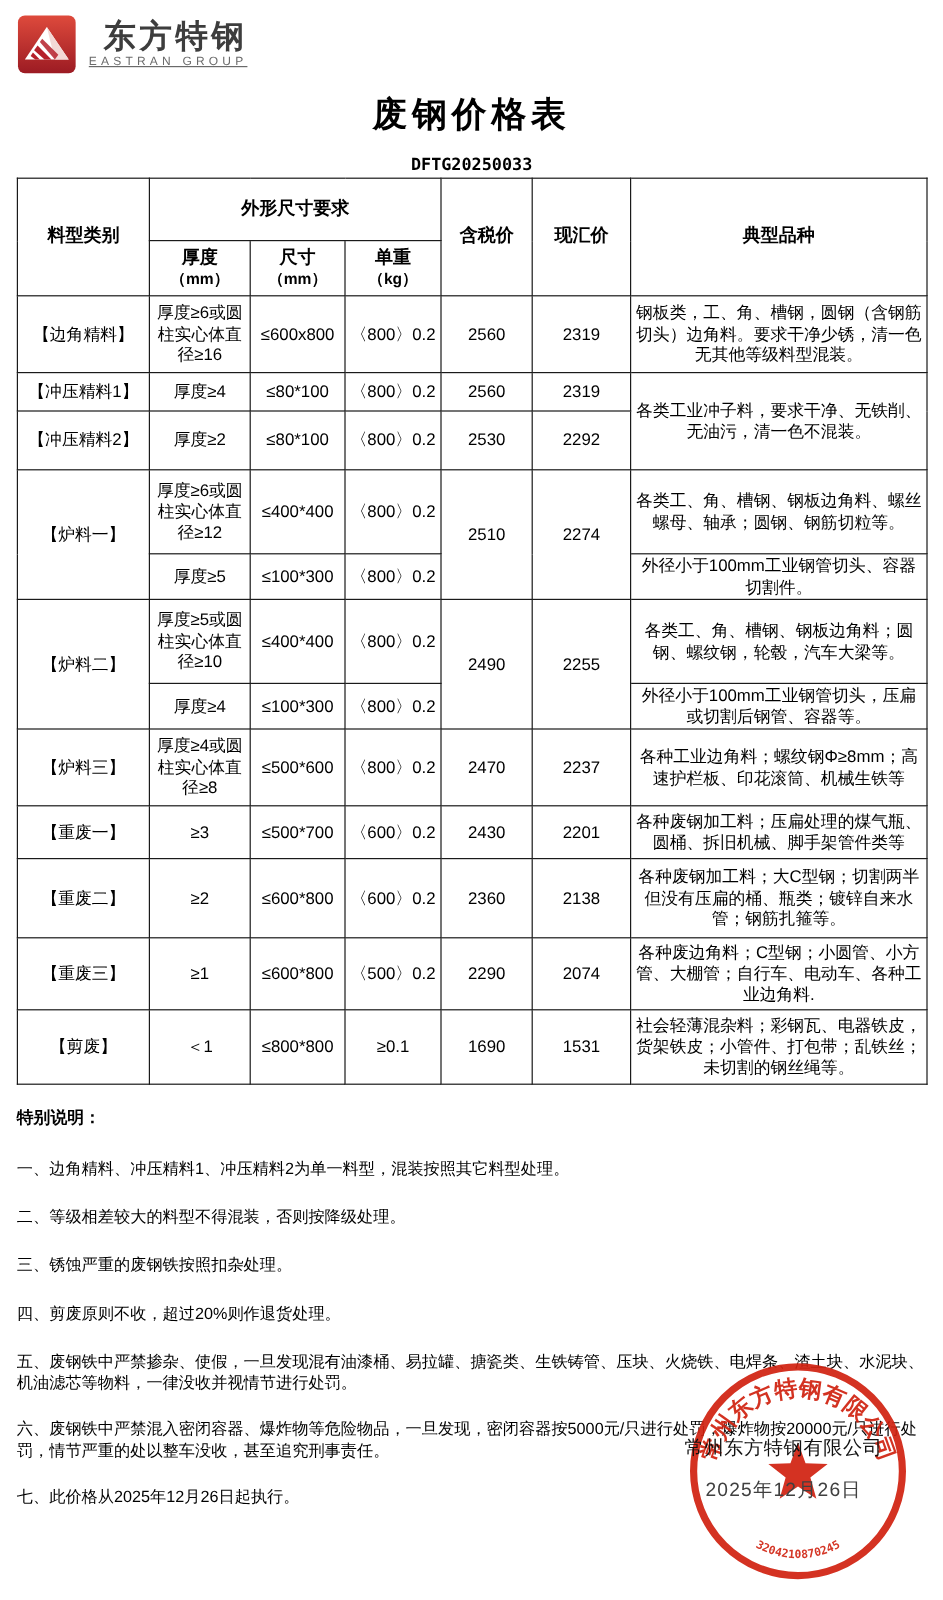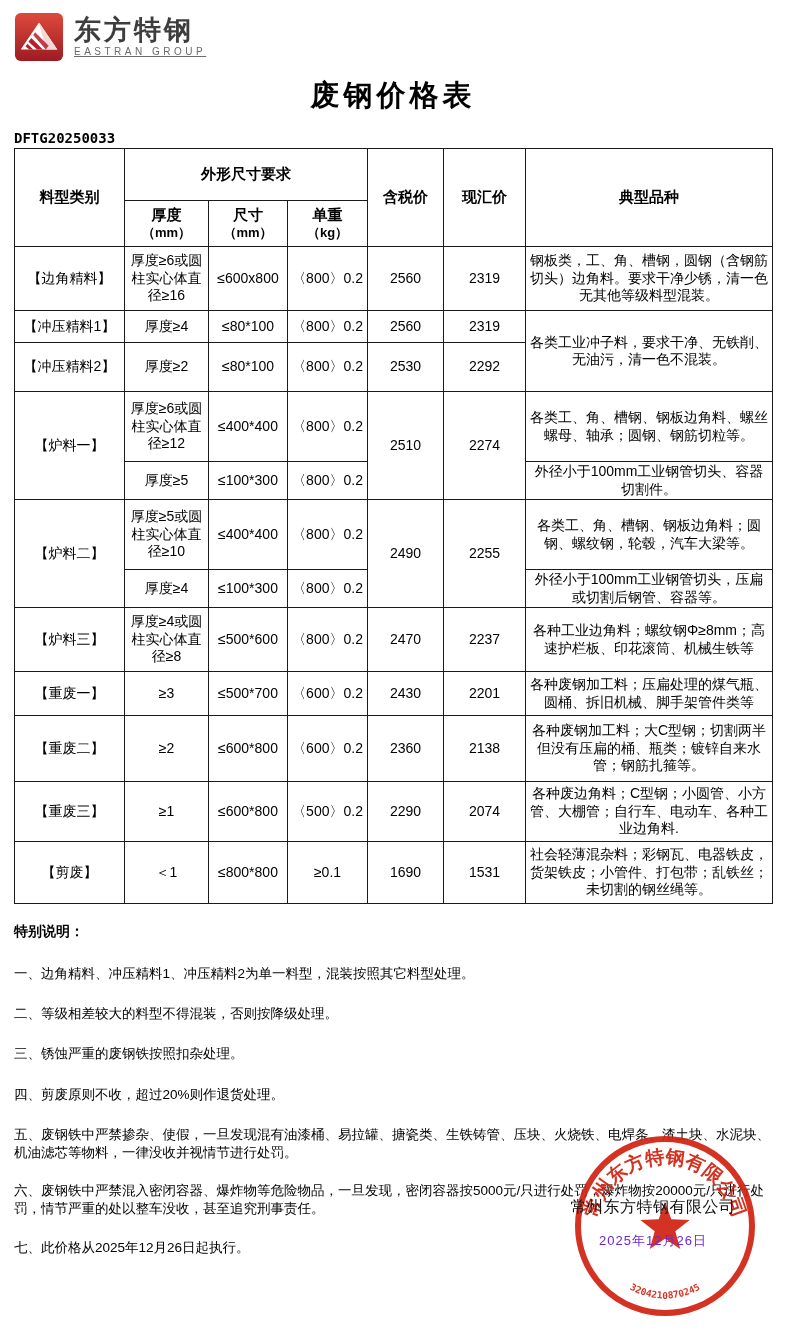--- a/index.html
+++ b/index.html
@@ -7,27 +7,27 @@
   body {
     width:786px; height:1333px;
     font-family:"Liberation Sans","DejaVu Sans",sans-serif;
     color:#000; position:relative; overflow:hidden;
   }
   .page { padding:10px 14px 0 14px; }
 
   
   .logo-row { display:flex; align-items:flex-start; gap:10px; height:58px; }
   .logo-mark { width:50px; height:50px; margin-top:2px; }
-  .logo-text { display:flex; flex-direction:column; margin-top:6px; }
+  .logo-text { display:flex; flex-direction:column; margin-top:6px;align-items:flex-end; }
   .brand-cn { font-size:27px; font-weight:bold; color:#3d3d3d; letter-spacing:3px; line-height:1.05; }
   .brand-en { font-size:10px; color:#6a6a6a; letter-spacing:3.5px; margin-top:2px;text-decoration:underline; }
 
   
   .doc-title { text-align:center; font-size:29px; font-weight:bold; letter-spacing:4px; margin-top:8px; }
-  .doc-no { text-align:left; font-family:"DejaVu Sans Mono","Liberation Mono",monospace; font-weight:bold; font-size:14px; margin:14px 0 2px 0; }
+  .doc-no { text-align:center; font-family:"DejaVu Sans Mono","Liberation Mono",monospace; font-weight:bold; font-size:14px; margin:14px 0 2px 0; }
 
   
   table.price { width:758px; border-collapse:collapse; table-layout:fixed; }
   table.price td, table.price th {
     border:1px solid #1a1a1a; text-align:center; vertical-align:middle;
     font-size:14px; font-weight:normal; padding:1px 2px; line-height:1.25;
     overflow:hidden;
   }
   table.price th { font-weight:bold; font-size:15px; }
   td.typical { text-align:left; font-size:13.5px; padding:2px 5px; line-height:1.3; }
@@ -38,21 +38,21 @@
   .notes { margin-top:18px; font-size:13.5px; line-height:1.35; }
   .notes .head { font-weight:bold; font-size:14px; margin-bottom:24px; }
   .notes .note { margin-bottom:22px; }
   .notes .note.tight { margin-bottom:20px; }
 
   
   .footer { position:absolute; right:18px; bottom:6px; width:230px; height:196px; }
   .seal-svg { position:absolute; right:8px; top:0; }
   .footer-text { position:absolute; top:66px; left:0; width:100%; text-align:center; }
   .company-line { font-size:16px; color:#111; letter-spacing:0.5px; }
-  .date-line { font-size:13px; color:#6d28d9; margin-top:14px; letter-spacing:1px; }
+  .date-line { font-size:16px; color:#404040; margin-top:14px; letter-spacing:1px; }
 </style>
 </head>
 <body>
 
 <div class="page">
 
   <div class="logo-row">
     <svg class="logo-mark" viewBox="0 0 52 52" xmlns="http://www.w3.org/2000/svg">
       <defs>
         <linearGradient id="lg" x1="0" y1="0" x2="0" y2="1">

